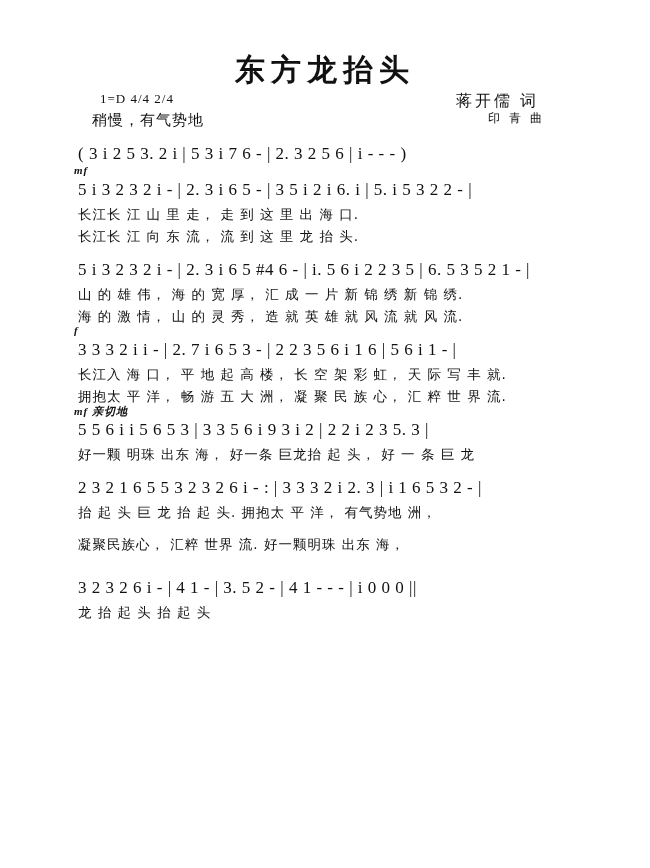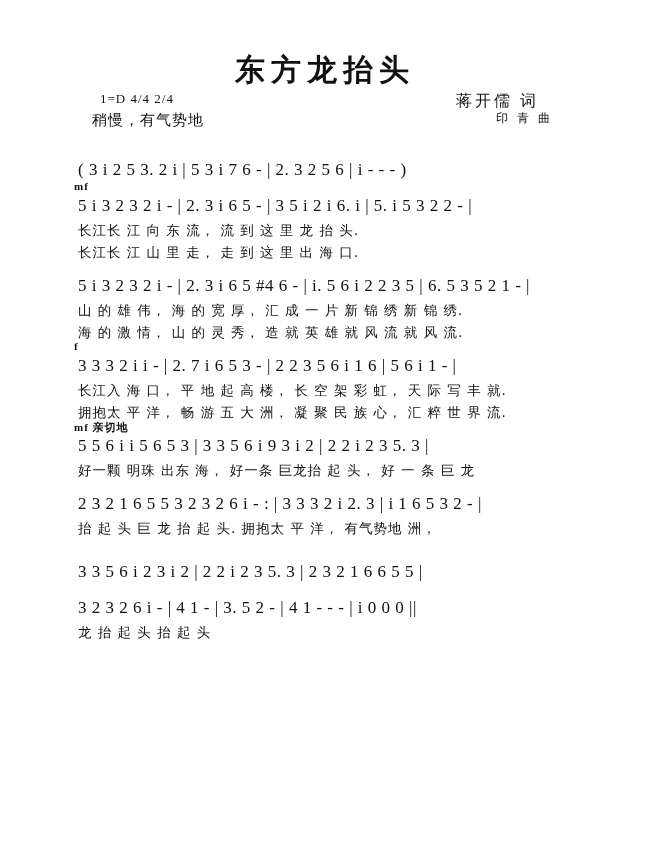--- a/index.html
+++ b/index.html
@@ -47,39 +47,40 @@
     font-family:Liberation Serif, serif;
   }
   .lyricist {
     position:absolute;
     right:111px; top:0;
     font-size:16px;
     letter-spacing:3px;
   }
   .composer {
     position:absolute;
-    right:97px; top:19px;
+    right:105px; top:19px;
     font-size:12px;
     letter-spacing:3px;
   }
   
   .systems {
-    margin-top:20px;
+    margin-top:4px;
     padding-left:78px;
     padding-right:70px;
   }
   .system {
     position:relative;
     margin-bottom:2px;
   }
   .sys-label {
     position:absolute;
     left:-4px;
     top:-13px;
     font-size:11px;
+    font-style:italic;
     font-weight:bold;
     font-family:"Liberation Serif", serif;
     letter-spacing:1px;
     white-space:nowrap;
   }
   .notes {
     font-size:17px;
     letter-spacing:0.5px;
     white-space:nowrap;
     line-height:26px;
@@ -112,22 +113,22 @@
 
     <div class="system">
       <div class="sys-label"></div>
       <div class="notes">( 3 i  2 5  3. 2 i | 5 3  i 7 6 - | 2. 3  2  5 6   | i - - - )</div>
     </div>
     <div class="spacer"></div>
 
     <div class="system">
       <div class="sys-label">mf</div>
       <div class="notes">5 i  3 2 3 2  i - | 2. 3  i 6 5 - | 3 5  i 2 i  6. i | 5. i  5 3 2  2 - |</div>
+      <div class="lyric">长江长  江  山 里 走， 走 到 这  里  出 海 口.</div>
       <div class="lyric">长江长  江  向 东 流， 流 到 这  里  龙 抬 头.</div>
-      <div class="lyric">长江长  江  山 里 走， 走 到 这  里  出 海 口.</div>
     </div>
     <div class="spacer"></div>
 
     <div class="system">
       <div class="sys-label"></div>
       <div class="notes">5 i  3 2 3 2  i - | 2. 3  i 6 5  #4 6 - | i. 5  6 i  2 2 3 5 | 6. 5  3 5 2  1 - |</div>
       <div class="lyric">山 的 雄  伟， 海 的 宽  厚， 汇 成 一 片 新 锦 绣 新  锦  绣.</div>
       <div class="lyric">海 的 激  情， 山 的 灵  秀， 造 就 英 雄 就 风 流 就  风  流.</div>
     </div>
     <div class="spacer"></div>
@@ -149,26 +150,26 @@
 
     <div class="system">
       <div class="sys-label"></div>
       <div class="notes">2 3 2 1  6 5 5  3  2 3 2 6  i - : | 3 3  3 2 i  2. 3  | i 1 6 5 3  2 - |</div>
       <div class="lyric">抬 起  头 巨   龙 抬 起 头. 拥抱太 平 洋， 有气势地 洲，</div>
     </div>
     <div class="spacer"></div>
 
     <div class="system">
       <div class="sys-label"></div>
+      <div class="lyric">凝聚民族心，   汇粹 世界 流.  好一颗明珠 出东   海，</div>
     </div>
     <div class="spacer"></div>
 
     <div class="system">
       <div class="sys-label"></div>
-      <div class="notes">3 3 5  6 i  2 3 i  2 | 2 2 i  2 3  5. 3 | 2 3 2 1  6 6 5 5 |</div>
     </div>
     <div class="spacer"></div>
 
     <div class="system">
       <div class="sys-label"></div>
       <div class="notes">3  2 3 2 6  i - | 4 1 - | 3. 5  2 - | 4 1 - - - | i 0 0 0 ||</div>
       <div class="lyric">龙 抬 起 头      抬    起    头</div>
     </div>
 
   </div>

